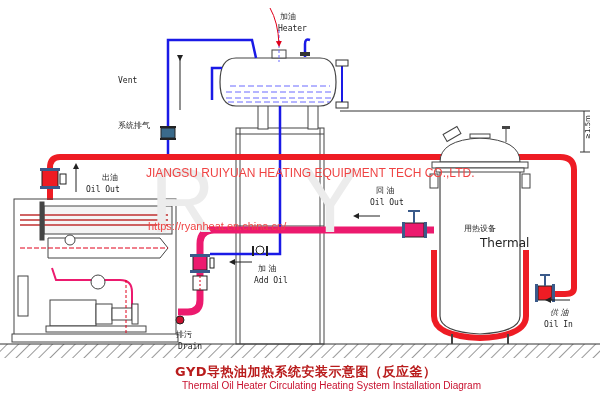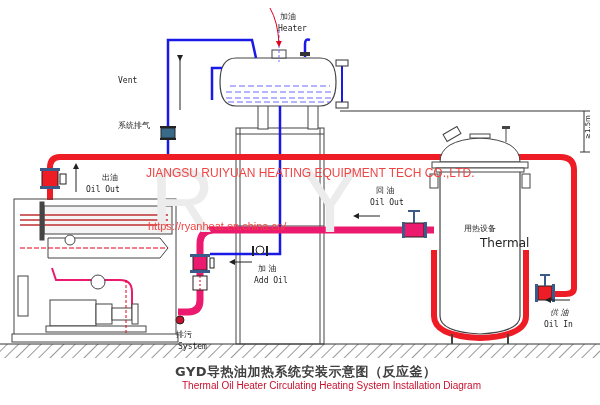--- a/index.html
+++ b/index.html
@@ -1,21 +1,21 @@
 <!DOCTYPE html>
 <html><head>
 <meta charset="utf-8">
 <style>
   html, body { margin:0; padding:0; background:#ffffff; }
   body { width:600px; height:405px; position:relative; overflow:hidden; font-family:"DejaVu Sans", sans-serif; }
   svg { position:absolute; left:0; top:0; }
   .lbl { position:absolute; font-size:8px; color:#222; white-space:nowrap; line-height:10px; }
   .mono { font-family:"DejaVu Sans Mono", monospace; font-size:8px; }
   .wm { position:absolute; color:#ef4444; white-space:nowrap; font-family:"Liberation Sans", sans-serif; }
-  .title-cn { position:absolute; left:175px; top:363px; font-size:13px; font-weight:bold; color:#404040; letter-spacing:0.5px; white-space:nowrap; }
+  .title-cn { position:absolute; left:175px; top:363px; font-size:13px; font-weight:bold; color:#b91c1c; letter-spacing:0.5px; white-space:nowrap; }
   .title-en { position:absolute; left:182px; top:380px; font-size:10px; color:#c8102e; white-space:nowrap; font-family:"Liberation Sans", sans-serif; }
 </style>
 </head>
 <body>
 
 <svg width="600" height="405" viewBox="0 0 600 405">
   <defs>
     <pattern id="hatch" width="8" height="8" patternUnits="userSpaceOnUse" patternTransform="rotate(45)">
       <line x1="0" y1="0" x2="0" y2="8" stroke="#333" stroke-width="1"></line>
     </pattern>
@@ -176,21 +176,21 @@
 <div class="lbl" style="left:86px;top:173px;margin-left:16px;">出油</div>
 <div class="lbl mono" style="left:86px;top:185px;">Oil Out</div>
 
 <div class="lbl" style="left:376px;top:186px;">回 油</div>
 <div class="lbl mono" style="left:370px;top:198px;">Oil Out</div>
 
 <div class="lbl" style="left:258px;top:264px;">加 油</div>
 <div class="lbl mono" style="left:254px;top:276px;">Add Oil</div>
 
 <div class="lbl" style="left:176px;top:330px;">排污</div>
-<div class="lbl mono" style="left:178px;top:342px;">System</div>
+<div class="lbl mono" style="left:178px;top:342px;">Drain</div>
 
 <div class="lbl" style="left:464px;top:224px;">用热设备</div>
 <div class="lbl" style="left:480px;top:238px;font-size:12px;">Thermal</div>
 
 <div class="lbl" style="left:550px;top:308px;font-style:italic;">供 油</div>
 <div class="lbl mono" style="left:544px;top:320px;">Oil In</div>
 
 <div class="lbl" style="left:576px;top:122px;transform:rotate(-90deg);font-size:7px;">≥1.5m</div>
 
 <div class="title-cn">GYD导热油加热系统安装示意图（反应釜）</div>

